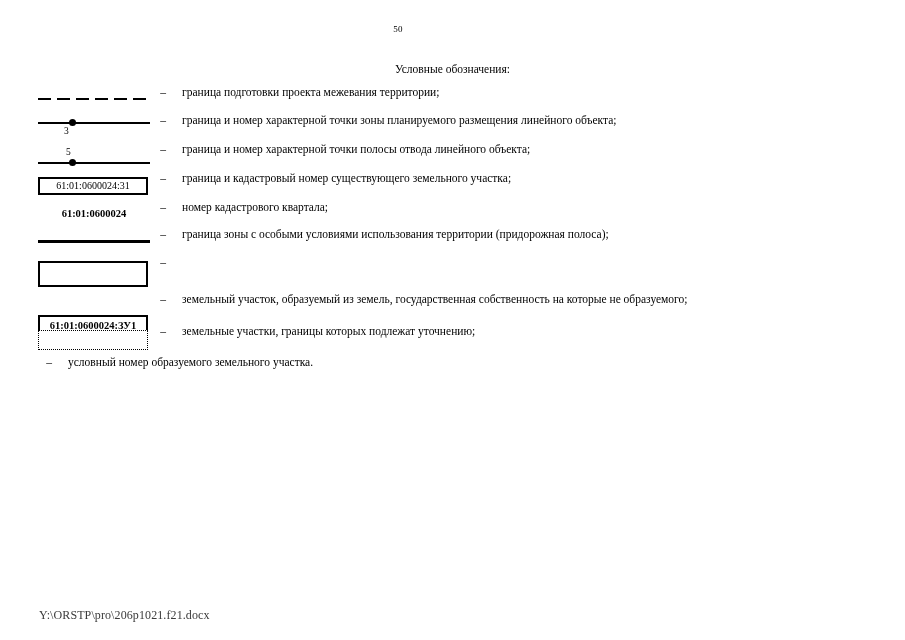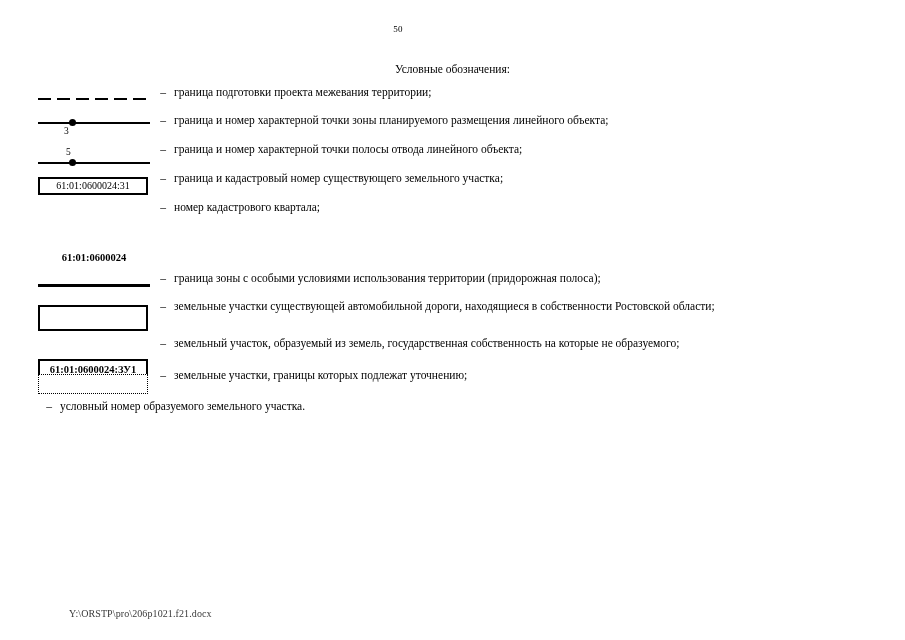--- a/index.html
+++ b/index.html
@@ -73,20 +73,21 @@
     text-align: center;
     font-size: 11.5px;
     line-height: 14px;
   }
 
   .text-cell {
     flex: 1 1 auto;
     font-size: 11.5px;
     line-height: 14px;
     white-space: nowrap;
+    margin-left: 8px;
   }
 
   
 
   
   .sym-dashed {
     height: 28px;
     display: flex;
     align-items: center;
   }
@@ -178,21 +179,20 @@
 
   
   .sym-plain-bold {
     height: 27px;
     display: flex;
     align-items: center;
     justify-content: center;
     font-size: 10.5px;
     font-weight: bold;
     width: 112px;
-    margin-top: 44px;
   }
 
   
   .sym-rule {
     height: 28px;
     display: flex;
     align-items: center;
   }
   .sym-rule .bar {
     width: 112px;
@@ -256,25 +256,24 @@
     justify-content: center;
     width: 112px;
     font-size: 10px;
   }
 
   
   .footer-path {
     position: absolute;
     left: 39px;
     top: 608px;
-    font-size: 10px;
+    font-size: 12px;
     color: #3a3a3a;
     letter-spacing: 0.1px;
     font-family: "Liberation Serif", "DejaVu Serif", serif;
-    margin-left: 30px;
   }
 </style>
 </head>
 <body>
 
 <div class="page">
 
   <div class="page-number">50</div>
 
   <div class="legend-title">Условные обозначения:</div>
@@ -343,21 +342,20 @@
       <div class="text-cell">граница зоны с особыми условиями использования территории (придорожная полоса);</div>
     </div>
 
     <div class="legend-row">
       <div class="symbol-cell">
         <div class="sym-empty-box">
           <div class="boxed"></div>
         </div>
       </div>
       <div class="dash-cell">–</div>
-      <div class="text-cell">земельные участки существующей автомобильной дороги, находящиеся в собственности Ростовской области;</div>
     </div>
 
     <div class="legend-row">
       <div class="symbol-cell">
         <div class="sym-box-bold">
           <div class="boxed">61:01:0600024:ЗУ1</div>
         </div>
       </div>
       <div class="dash-cell">–</div>
       <div class="text-cell">земельный участок, образуемый из земель, государственная собственность на которые не образуемого;</div>

